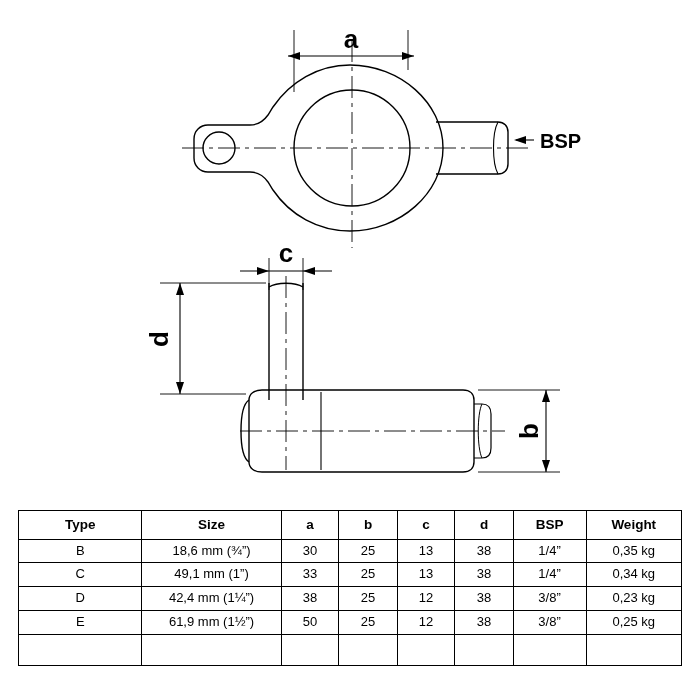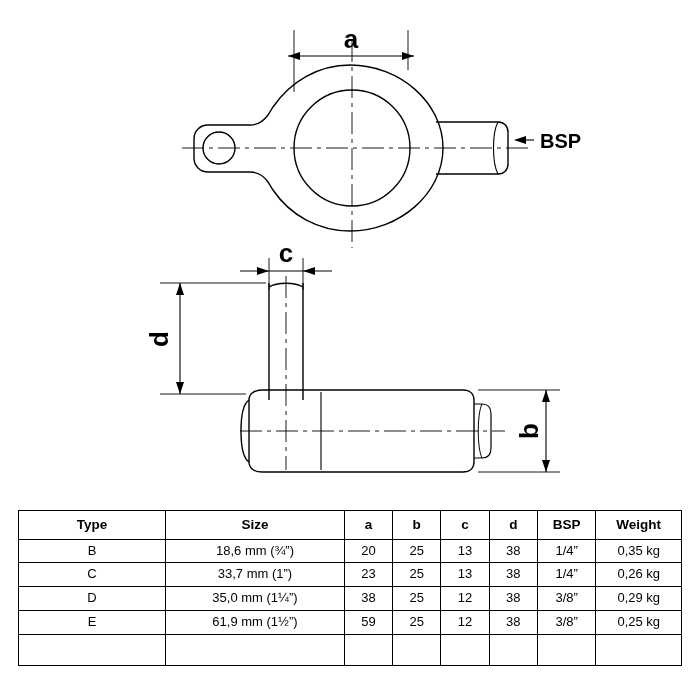--- a/index.html
+++ b/index.html
@@ -38,21 +38,21 @@
   .spec-table th, .spec-table td {
     border: 1px solid #000000;
     padding: 2px 4px;
     text-align: center;
     line-height: 1.45;
     font-weight: normal;
   }
   .spec-table thead th {
     font-weight: bold;
     font-size: 13.5px;
-    padding: 4px 4px;
+    padding: 4px 16px;
     margin-left: 11px;
   }
   .col-type { width: 150px; }
   .col-size { width: 185px; }
   .col-a, .col-b, .col-c, .col-d { width: 42px; }
   .col-bsp { width: 52px; }
   .col-weight { width: 80px; }
   .spec-table tbody td.cell-filler {
     height: 26px;
     border-left: 1px solid #000;
@@ -199,51 +199,51 @@
         <th class="col-c">c</th>
         <th class="col-d">d</th>
         <th class="col-bsp">BSP</th>
         <th class="col-weight">Weight</th>
       </tr>
     </thead>
     <tbody>
       <tr>
         <td>B</td>
         <td>18,6 mm (¾”)</td>
-        <td>20</td>
+        <td>30</td>
         <td>25</td>
         <td>13</td>
         <td>38</td>
         <td>1/4”</td>
         <td>0,35 kg</td>
       </tr>
       <tr>
         <td>C</td>
-        <td>33,7 mm (1”)</td>
-        <td>23</td>
+        <td>49,1 mm (1”)</td>
+        <td>33</td>
         <td>25</td>
         <td>13</td>
         <td>38</td>
         <td>1/4”</td>
-        <td>0,26 kg</td>
+        <td>0,34 kg</td>
       </tr>
       <tr>
         <td>D</td>
-        <td>35,0 mm (1¼”)</td>
+        <td>42,4 mm (1¼”)</td>
         <td>38</td>
         <td>25</td>
         <td>12</td>
         <td>38</td>
         <td>3/8”</td>
-        <td>0,29 kg</td>
+        <td>0,23 kg</td>
       </tr>
       <tr>
         <td>E</td>
         <td>61,9 mm (1½”)</td>
-        <td>59</td>
+        <td>50</td>
         <td>25</td>
         <td>12</td>
         <td>38</td>
         <td>3/8”</td>
         <td>0,25 kg</td>
       </tr>
       <tr class="filler-row">
         <td class="cell-filler">&nbsp;</td>
         <td class="cell-filler">&nbsp;</td>
         <td class="cell-filler">&nbsp;</td>

